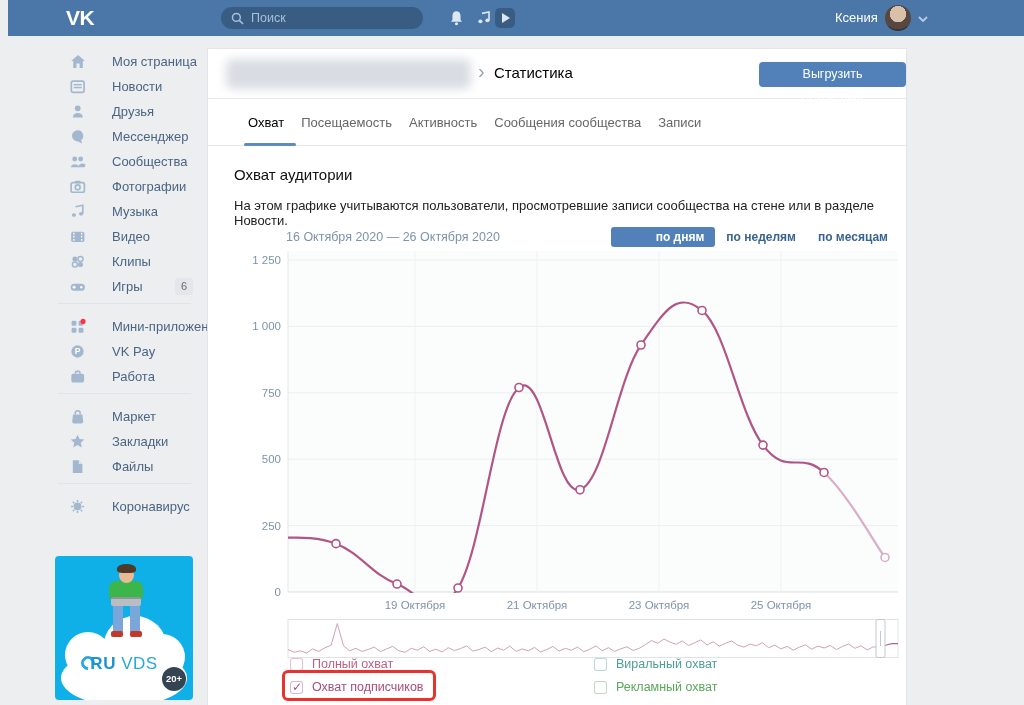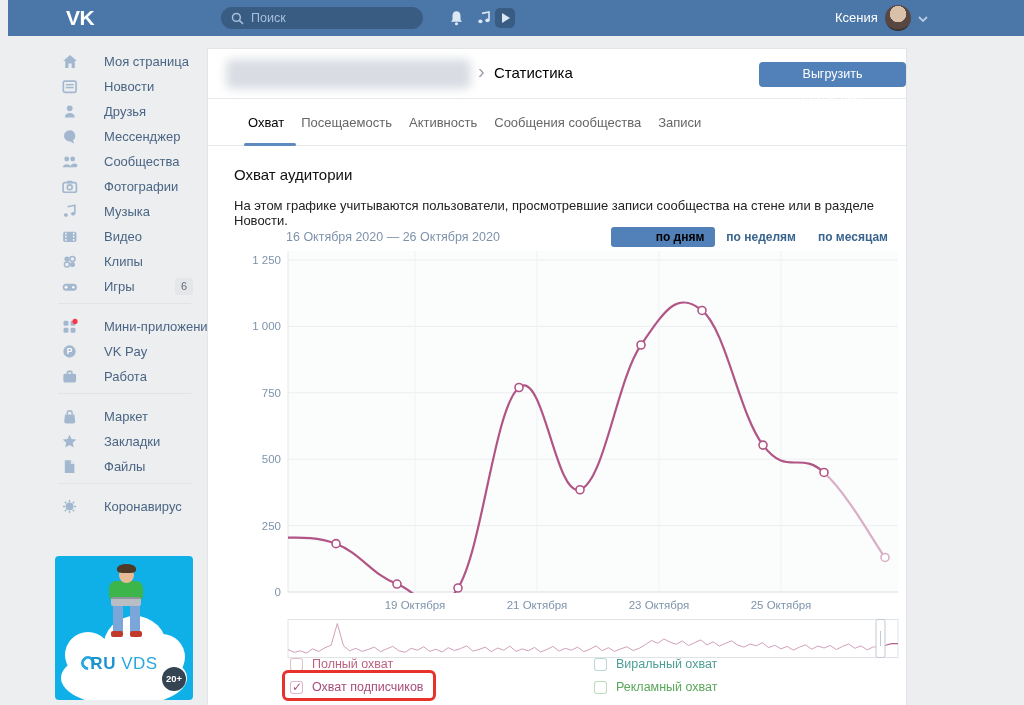--- a/index.html
+++ b/index.html
@@ -15,21 +15,21 @@
   .search-pill input::placeholder { color:#a9bfdd; }
   .top-ico { position:absolute; top:9px; cursor:pointer; }
   .video-btn { position:absolute; left:487px; top:8px; width:20px; height:20px; border-radius:5px; background:rgba(0,0,0,0.22); cursor:pointer; }
   .video-btn .tri { position:absolute; left:7px; top:5px; width:0; height:0; border-left:8px solid #dce7f4; border-top:5px solid transparent; border-bottom:5px solid transparent; }
   .top-user { position:absolute; left:827px; top:0; height:36px; line-height:36px; color:#fff; font-size:13px; cursor:pointer; }
   .avatar { position:absolute; left:877px; top:5px; width:26px; height:26px; border-radius:50%; background:radial-gradient(circle at 50% 35%, #d9c0a8 0 38%, #574740 39% 70%, #3b332e 71%); cursor:pointer; }
   .top-chevron { position:absolute; left:909px; top:14px; cursor:pointer; }
 
   
   .sidebar { position:absolute; left:0; top:36px; width:205px; padding-top:13px; }
-  .side-item { position:relative; height:25px; line-height:25px; padding-left:104px; font-size:13px; color:#4a6584; cursor:pointer; white-space:nowrap; }
+  .side-item { position:relative; height:25px; line-height:25px; padding-left:104px; font-size:13px; color:#4a6584; cursor:pointer; white-space:nowrap;margin-left:8px; }
   .side-item .ic { position:absolute; left:61px; top:4px; width:17px; height:17px; }
   .side-item .badge { position:absolute; right:12px; top:4px; background:#e4e6ea; color:#626d7a; font-size:11px; border-radius:3px; padding:1px 6px; line-height:15px; }
   .side-div { height:1px; background:#e0e3e8; margin:4px 14px 10px 58px; }
   .ad { position:absolute; left:55px; top:556px; width:138px; height:144px; border-radius:4px; background:#0fb0e8; overflow:hidden; cursor:pointer; }
   .ad .cl { position:absolute; background:#fff; border-radius:50%; }
   .ad .brand { position:absolute; top:98px; left:0; width:100%; text-align:center; font-size:17px; color:#29a8e0; letter-spacing:0.5px; }
   .ad .brand b { color:#1d94cf; }
   .ad .swoosh { position:absolute; left:26px; top:100px; width:14px; height:14px; border:3px solid #29a8e0; border-radius:50%; border-right-color:transparent; transform:rotate(45deg); }
   .ad .age { position:absolute; right:7px; bottom:9px; width:24px; height:24px; border-radius:50%; background:rgba(16,35,52,0.85); color:#fff; font-size:9.5px; font-weight:700; text-align:center; line-height:24px; }
   .p-head{position:absolute;left:64px;top:12px;width:15px;height:15px;border-radius:50%;background:#e8bb94;}
@@ -50,21 +50,21 @@
   .tabs-row { position:absolute; left:0; top:50px; width:100%; height:47px; border-bottom:1px solid #e7e8ec; display:flex; padding-left:40px; }
   .tab { position:relative; margin-right:17px; font-size:13px; color:#666; line-height:47px; cursor:pointer; white-space:nowrap; }
   .tab.active { color:#000; }
   .tab.active::after { content:""; position:absolute; left:-4px; right:-12px; bottom:-1px; height:3px; border-radius:2px; background:#5e8bbf; }
 
   .sec-title { position:absolute; left:26px; top:117px; font-size:15px; color:#111; }
   .sec-desc { position:absolute; left:26px; top:149px; font-size:13px; color:#222; }
   .date-range { position:absolute; left:78px; top:181px; font-size:12.5px; color:#7e93ab; }
   .toggles { position:absolute; right:7px; top:178px; display:flex; align-items:center; }
   .toggle { font-size:12px; font-weight:700; color:#39648f; padding:3px 11px; border-radius:3px; cursor:pointer; white-space:nowrap; }
-  .toggle.active { background:#5181b8; color:#000000;padding-left:45px; }
+  .toggle.active { background:#5181b8; color:#ffffff;padding-left:45px; }
 
   .chart-svg { position:absolute; left:33px; top:200px; }
   .chart-svg text { font-family:"Liberation Sans","DejaVu Sans",sans-serif; font-size:11.5px; fill:#7e93ab; }
 
   .legend-item { position:absolute; display:flex; align-items:center; cursor:pointer; }
   .cbox { width:13px; height:13px; border-radius:3px; border:1px solid; margin-right:9px; position:relative; background:#fff; }
   .cbox .mark { position:absolute; left:1px; top:-2px; font-size:12px; font-weight:700; }
   .legend-label { font-size:12.5px; white-space:nowrap; }
   .red-annot { position:absolute; left:74px; top:621px; width:154px; height:31px; border:3px solid #e7332b; border-radius:6px; pointer-events:none; z-index:10; }
 </style>

